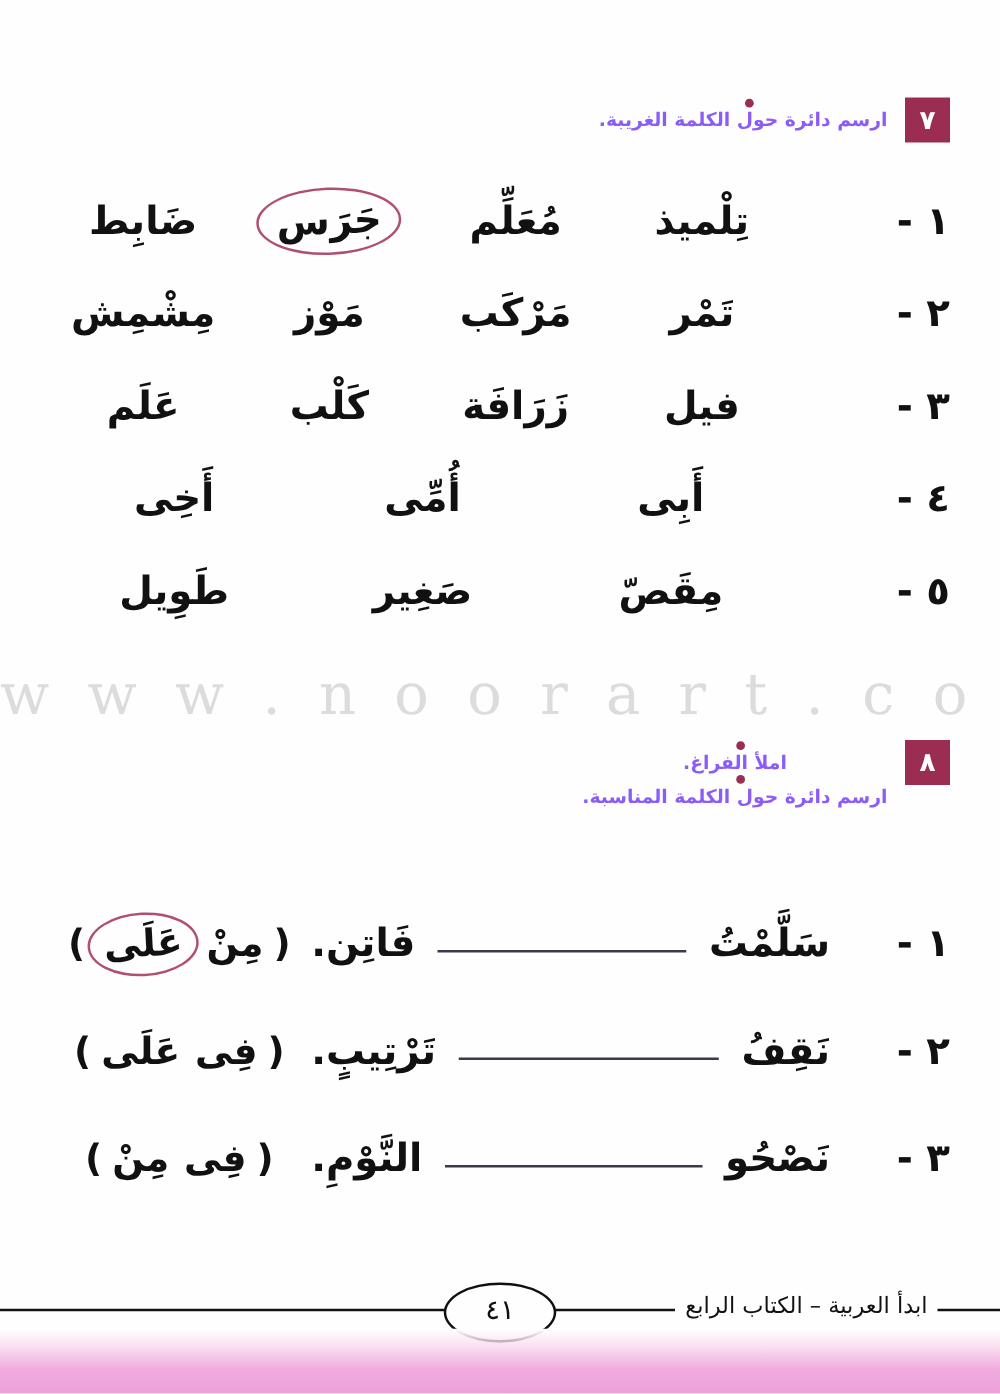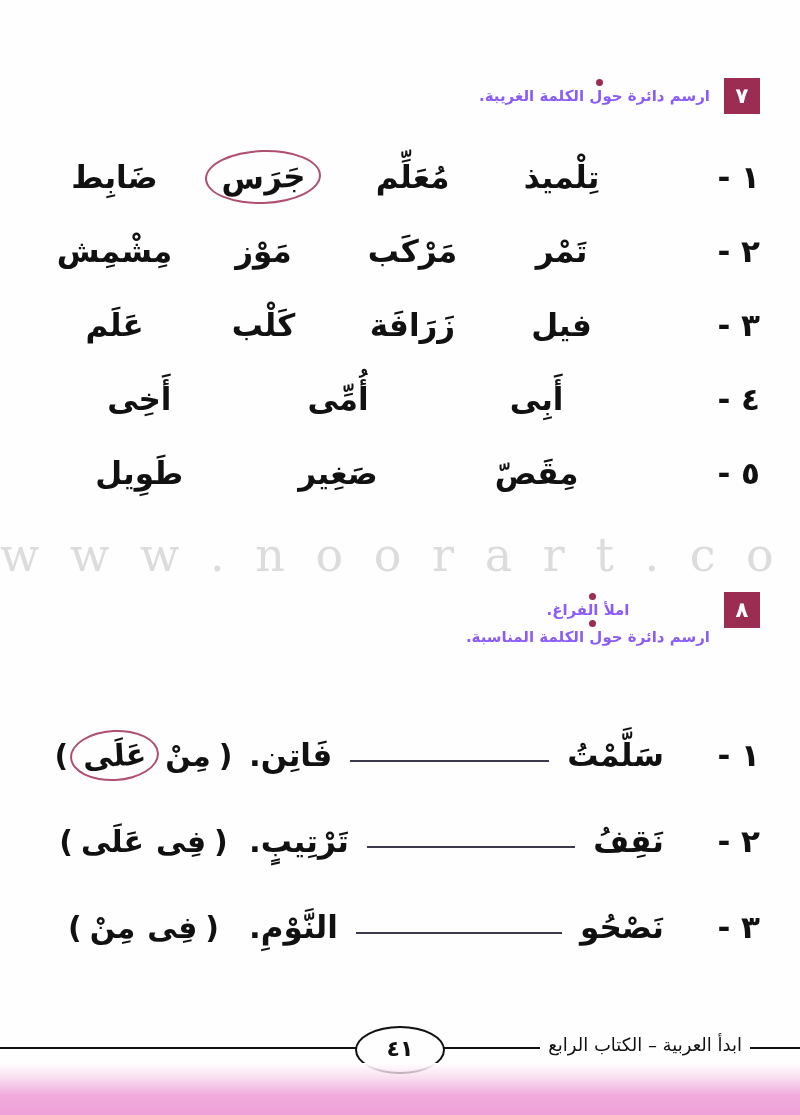--- a/index.html
+++ b/index.html
@@ -204,21 +204,21 @@
     top: 0px;
     transform: translateX(-50%);
     width: 86px;
     height: 44px;
     border: 2px solid #111;
     border-radius: 50%;
     background: #fefefe;
     text-align: center;
     line-height: 42px;
     font-size: 22px;
-    font-weight: bold;
+    font-weight: normal;
     color: #111;
   }
   .footer-caption {
     position: absolute;
     right: 50px;
     top: 8px;
     font-size: 18px;
     color: #111;
     background: #fefefe;
     padding: 0 8px;

